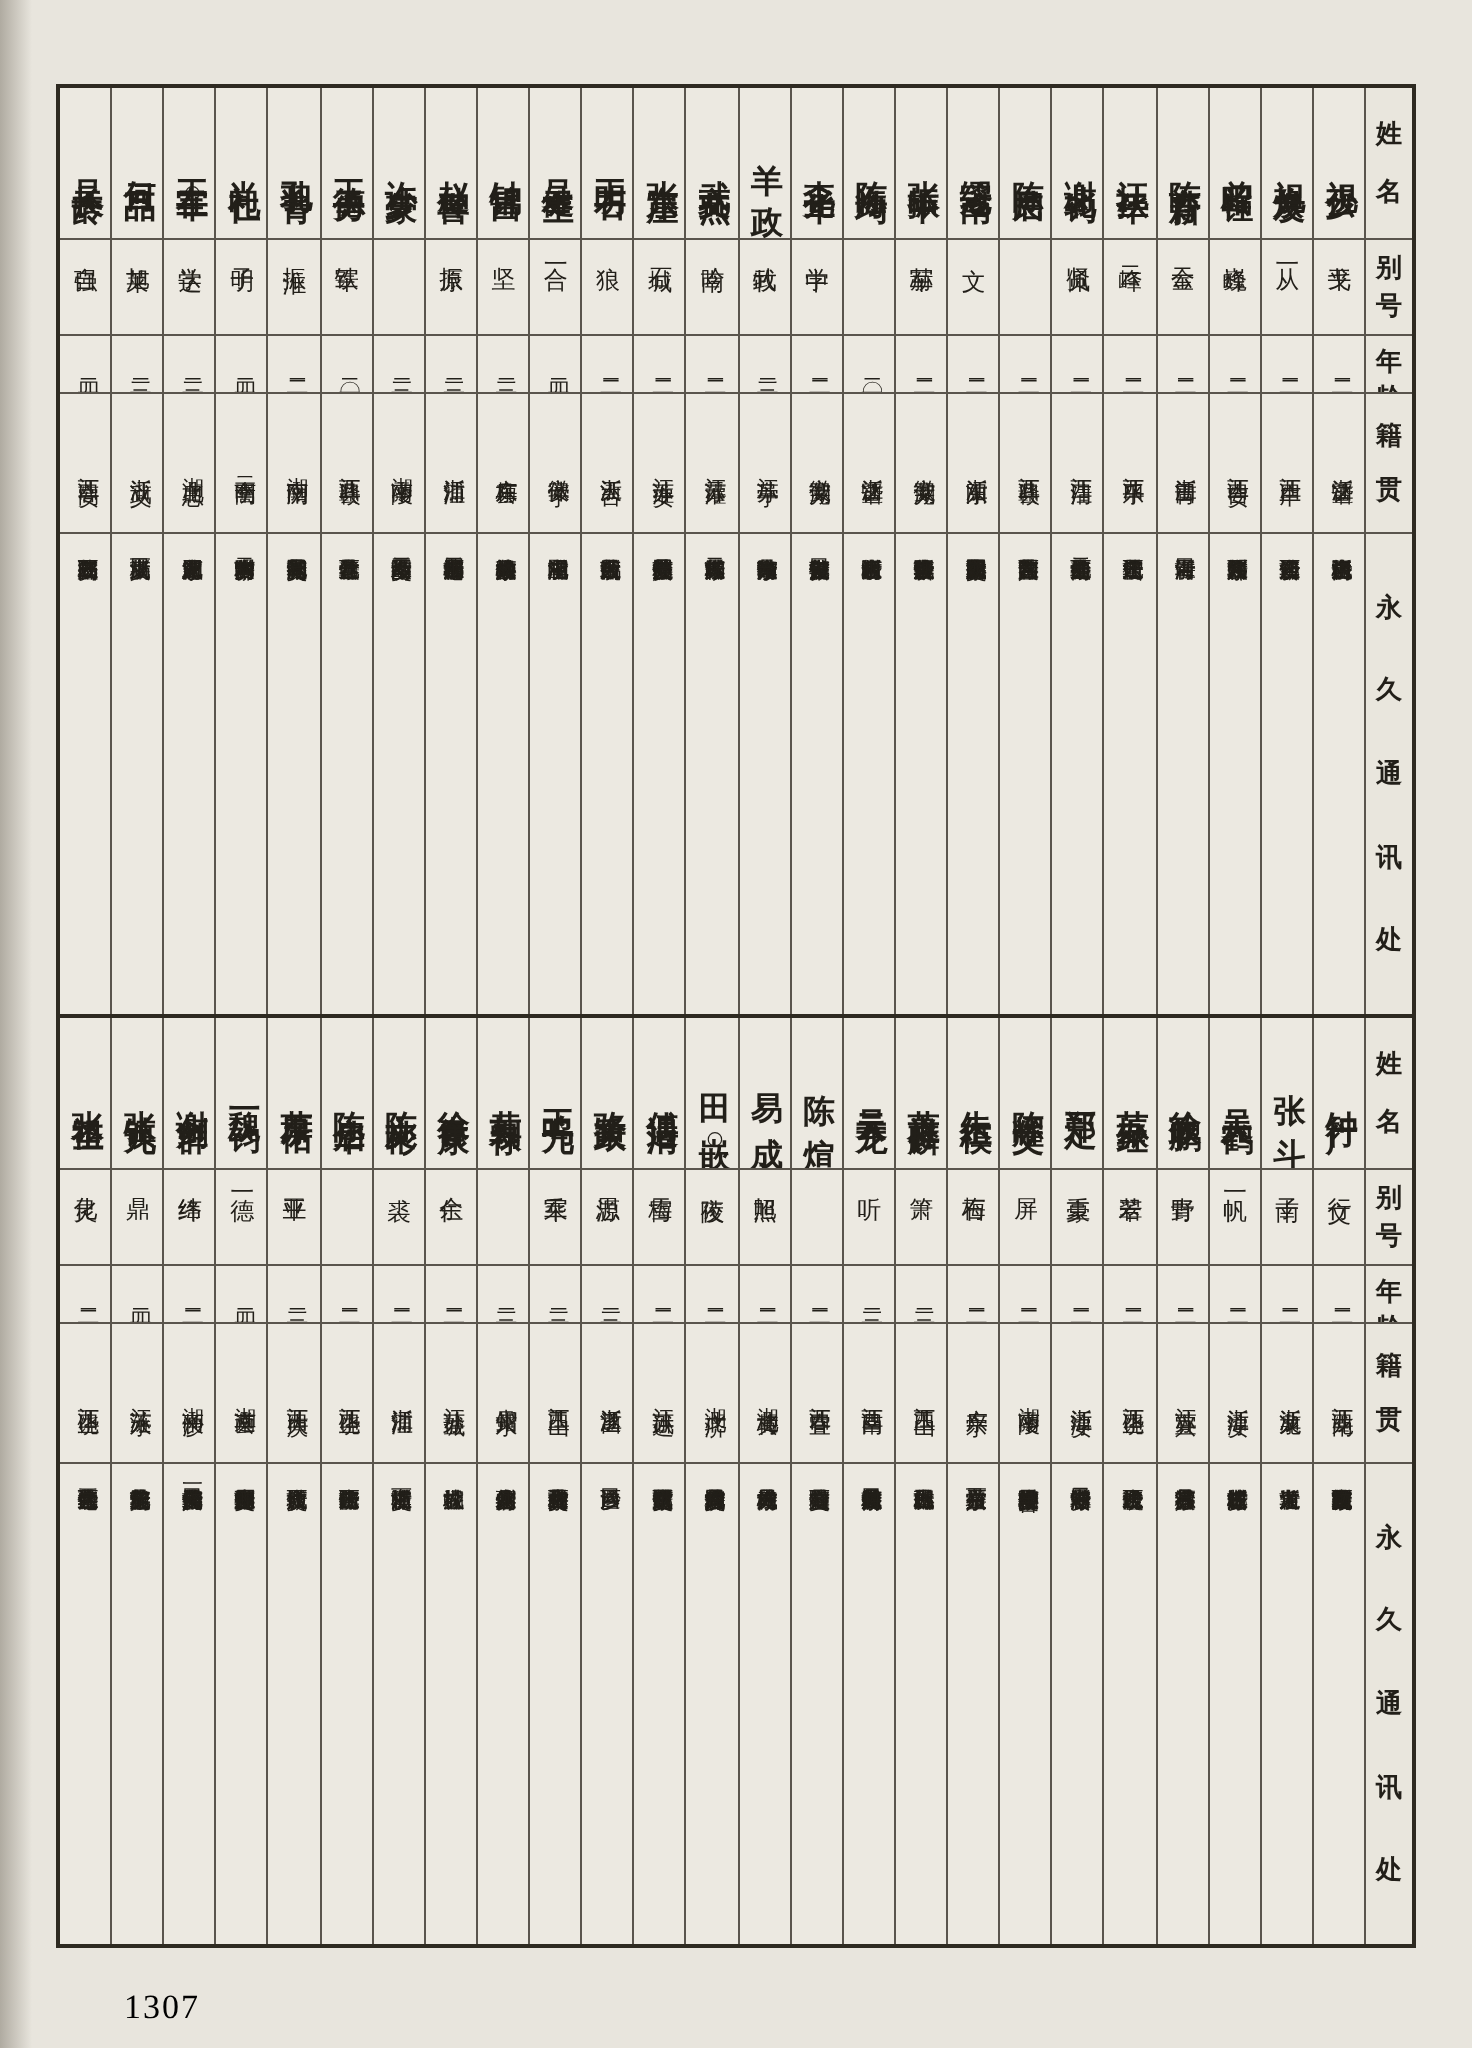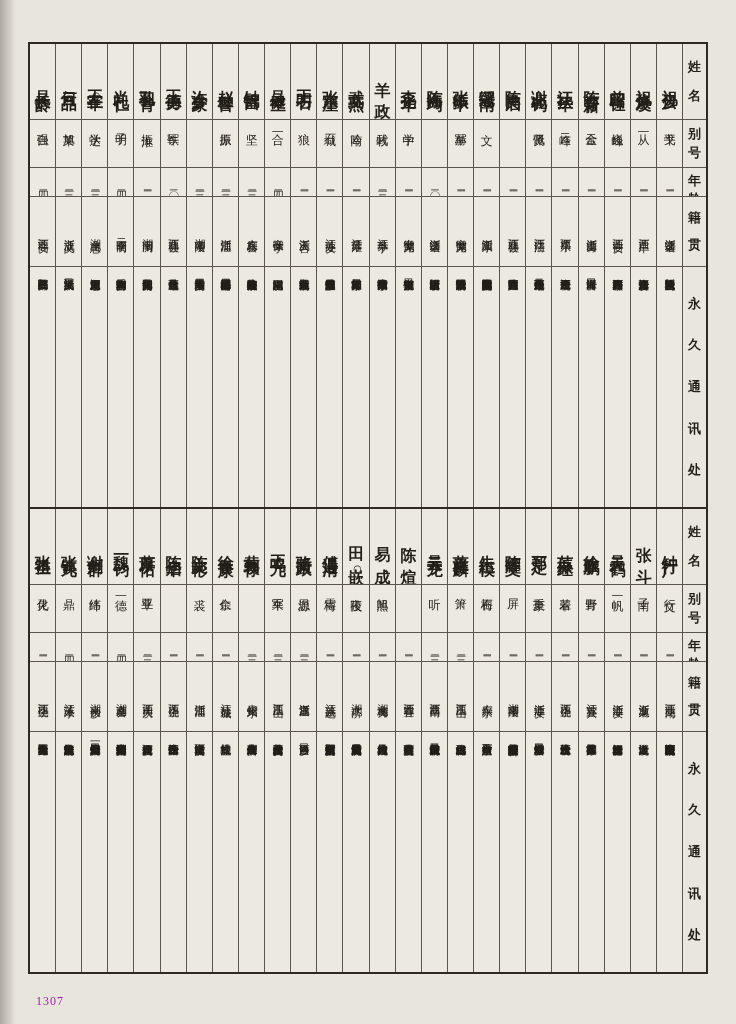--- a/index.html
+++ b/index.html
@@ -55,22 +55,22 @@
   .address-text { font-size:10.5px; line-height:12px; height:230px; }
   .mark { font-size:8px; letter-spacing:0; }
   .hcell { align-items:stretch; justify-content:center; padding:4px 0; }
   .spread {
     display:flex; flex-direction:column;
     justify-content:space-evenly; align-items:center;
     height:100%; width:100%;
   }
   .hchar { font-size:13px; font-weight:bold; }
   .page-number {
-    position:absolute; left:36px; top:994px;
-    font-size:12px; letter-spacing:1px; color:#a21caf;
+    position:absolute; left:62px; top:994px;
+    font-size:17px; letter-spacing:1px; color:#000000;
   }
 </style>
 </head>
 <body>
 
 <div class="scan-edge"></div>
 
 <div class="frame">
   <div class="grid">
       <div class="col header-col">

